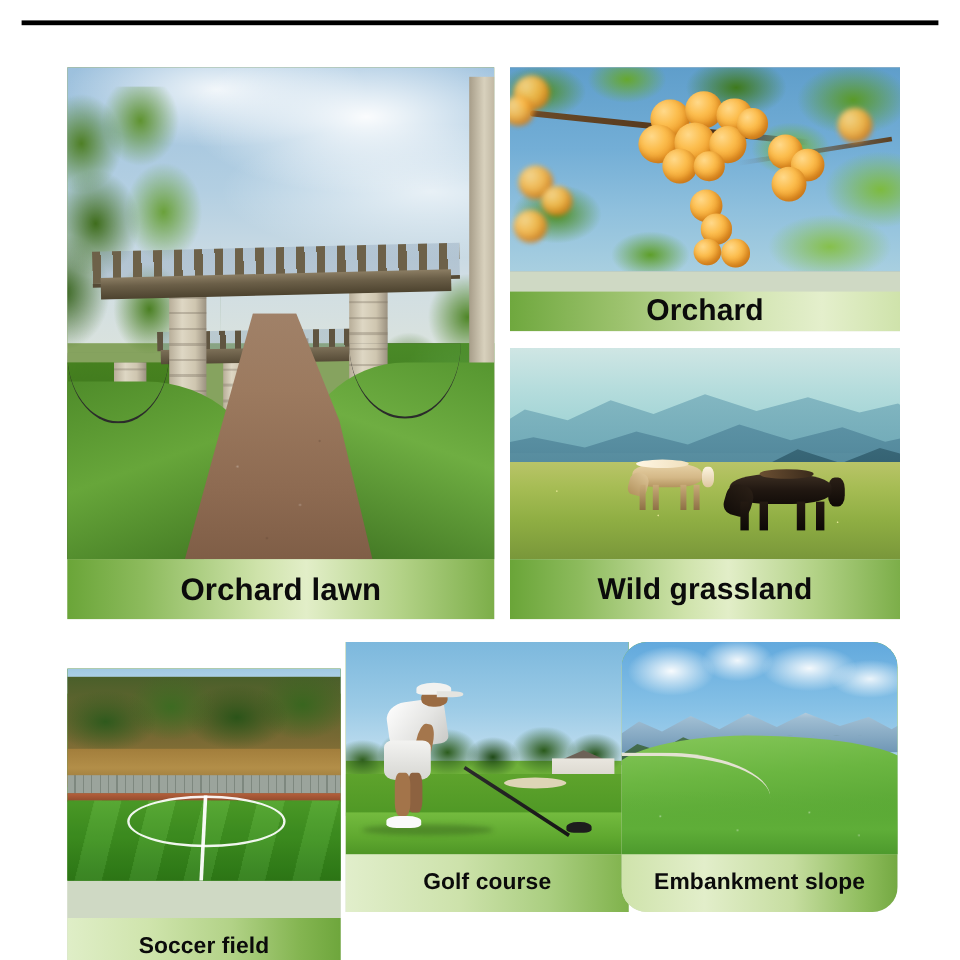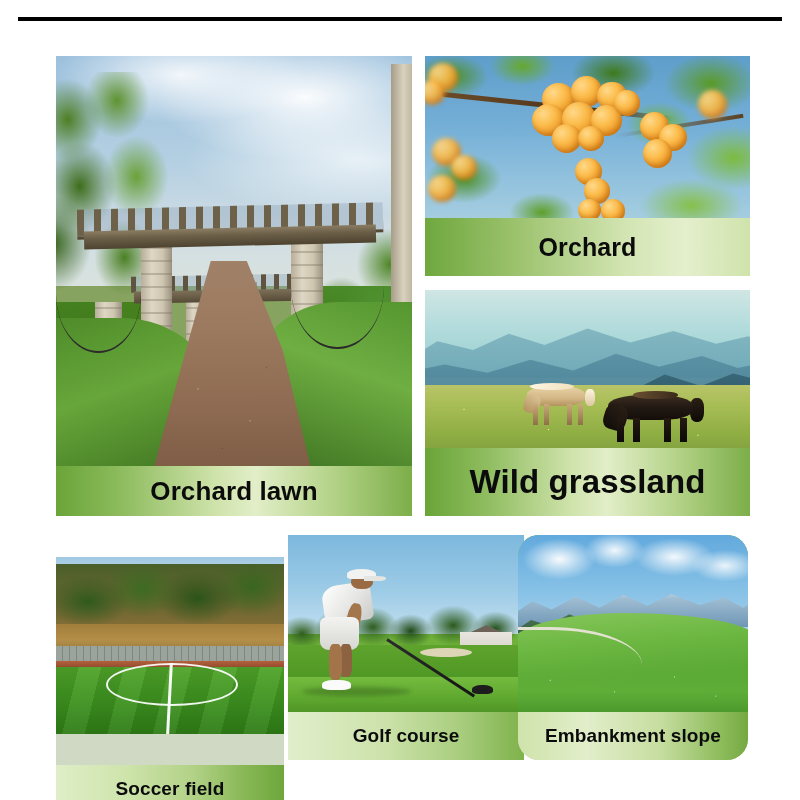--- a/index.html
+++ b/index.html
@@ -172,21 +172,21 @@
     position: absolute;
     border-bottom: 2px solid #2b2b2b;
     border-radius: 0 0 50% 50% / 0 0 100% 100%;
   }
   #gch1 { left: 0%; top: 58%; width: 24%; height: 14%; }
   #gch2 { right: 8%; top: 56%; width: 26%; height: 15%; }
 
   
   #card-orchard { left: 425px; top: 56px; width: 325px; height: 220px; }
   #card-orchard .photo { height: 170px; background: #7fa3c8; }
-  #card-orchard .caption { height: 58px; font-size: 25px; }
+  #card-orchard .caption { height: 33px; font-size: 25px; }
 
   .o-sky {
     position: absolute; inset: 0;
     background: linear-gradient(180deg,#5f9ecb 0%,#73aed6 40%,#8fc0dd 70%,#a8cfe0 100%);
   }
   .o-leaves {
     position: absolute; inset: 0;
     background:
       radial-gradient(ellipse 16% 18% at 8% 12%, #4e8f22, rgba(78,143,34,0) 72%),
       radial-gradient(ellipse 14% 16% at 30% 6%, #66a82f, rgba(102,168,47,0) 72%),
@@ -212,21 +212,21 @@
   .apricot {
     position: absolute; border-radius: 50%;
     background: radial-gradient(circle at 34% 30%, #ffd98a 0%, #fcbe4f 35%, #f0a02c 65%, #d9841c 100%);
     box-shadow: inset -2px -3px 5px rgba(160,80,10,.45);
   }
   .ap-blur { filter: blur(2.2px); opacity:.9; }
 
   
   #card-grass { left: 425px; top: 290px; width: 325px; height: 226px; }
   #card-grass .photo { height: 176px; background: #9ec7c6; }
-  #card-grass .caption { height: 68px; font-size: 33px; align-items: center; }
+  #card-grass .caption { height: 50px; font-size: 25px; align-items: center; }
 
   .w-sky {
     position: absolute; left:0; top:0; width:100%; height: 58%;
     background: linear-gradient(180deg,#cfe6e4 0%,#b4dcdc 35%,#9ed2d4 70%,#8fc9cd 100%);
   }
   .w-mtn-far {
     position: absolute; left: -5%; top: 14%; width: 110%; height: 36%;
     background: linear-gradient(180deg,#7fb3bf 0%,#6aa4b3 100%);
     clip-path: polygon(0% 70%, 8% 42%, 18% 56%, 28% 30%, 38% 48%, 50% 22%, 62% 44%, 74% 26%, 86% 46%, 95% 34%, 100% 52%, 100% 100%, 0% 100%);
     opacity: .85;

